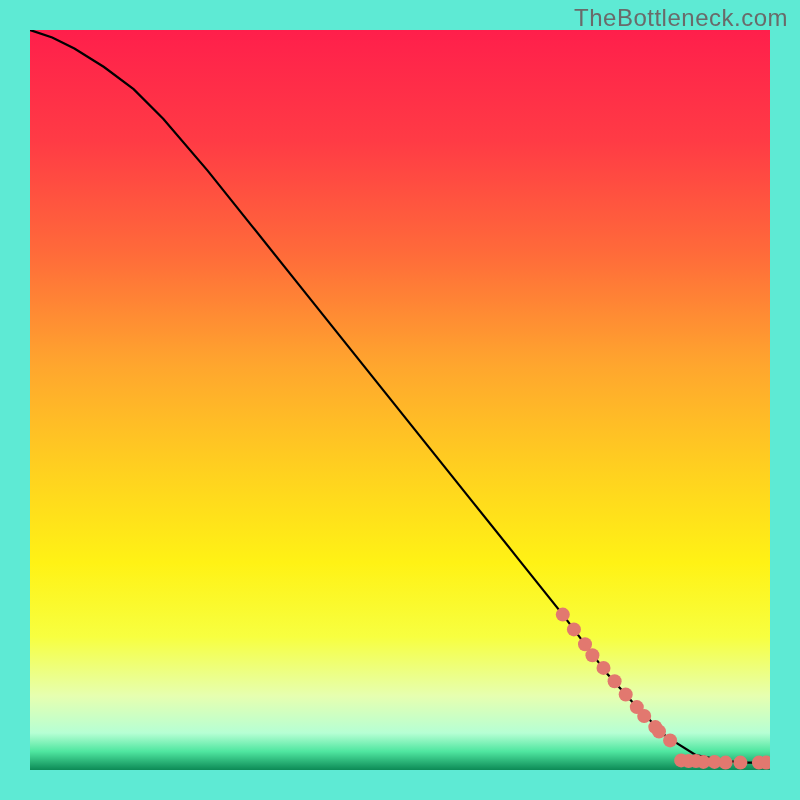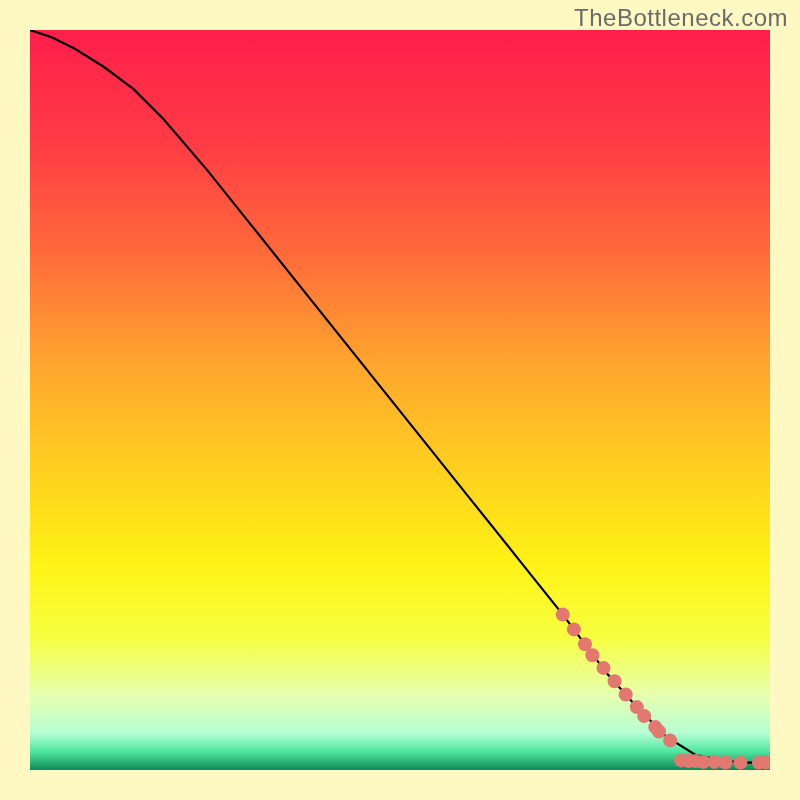--- a/index.html
+++ b/index.html
@@ -8,21 +8,21 @@
     width: 800px;
     height: 800px;
     background: #000;
     overflow: hidden;
     font-family: Arial, Helvetica, sans-serif;
   }
   .frame {
     position: relative;
     width: 800px;
     height: 800px;
-    background: #fef9c3;
+    background: #5eead4;
   }
   .watermark {
     position: absolute;
     top: 4px;
     right: 12px;
     color: #6a6a6a;
     font-size: 24px;
     font-weight: 500;
     letter-spacing: 0.5px;
     z-index: 10;

